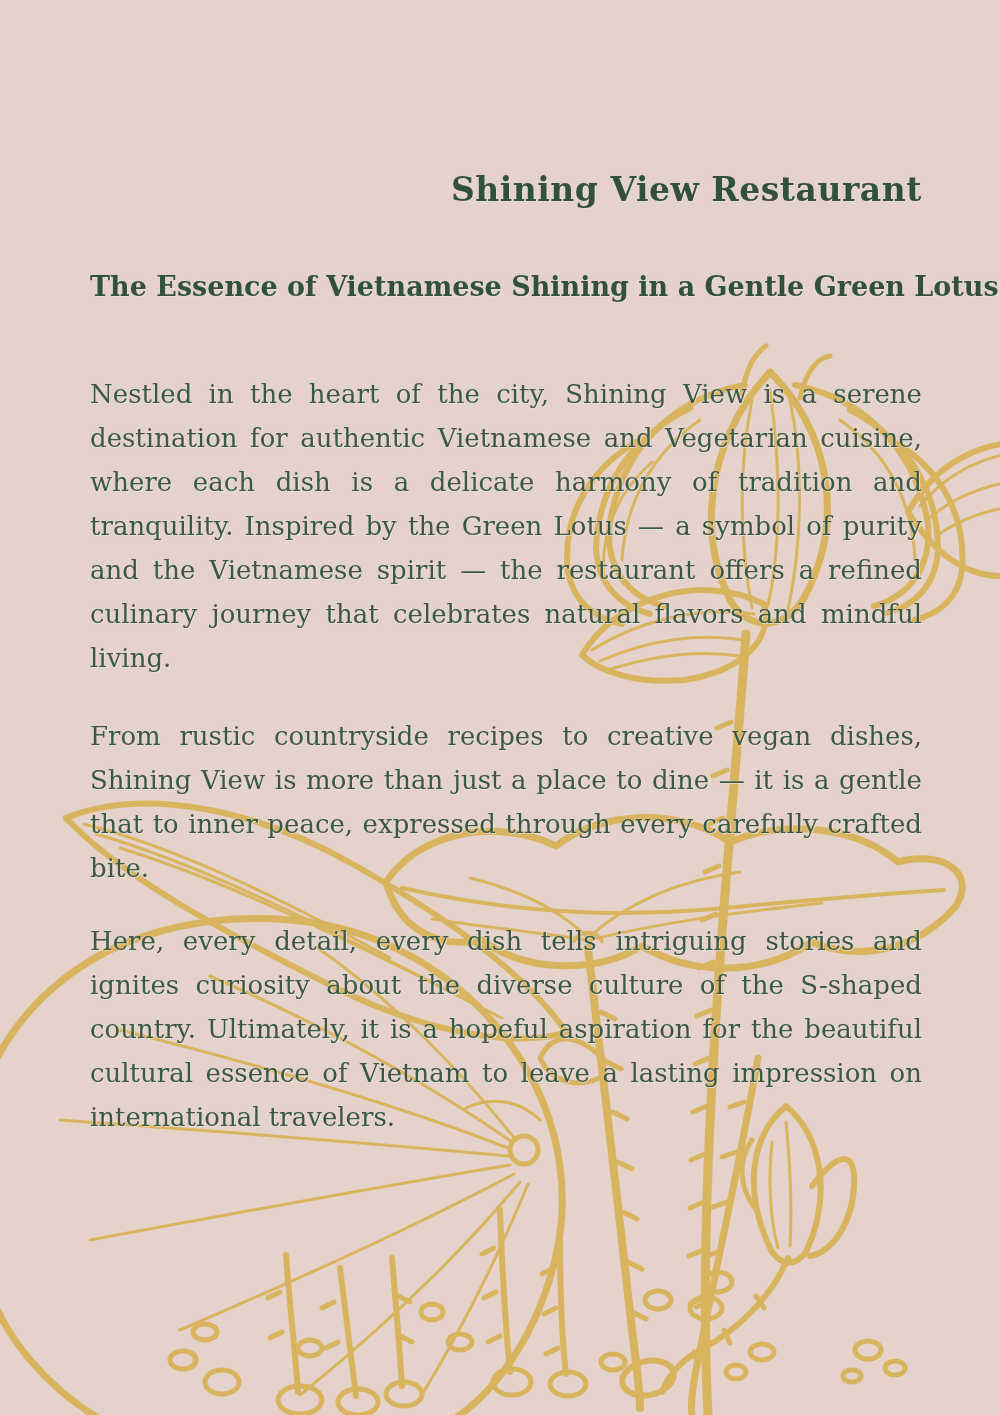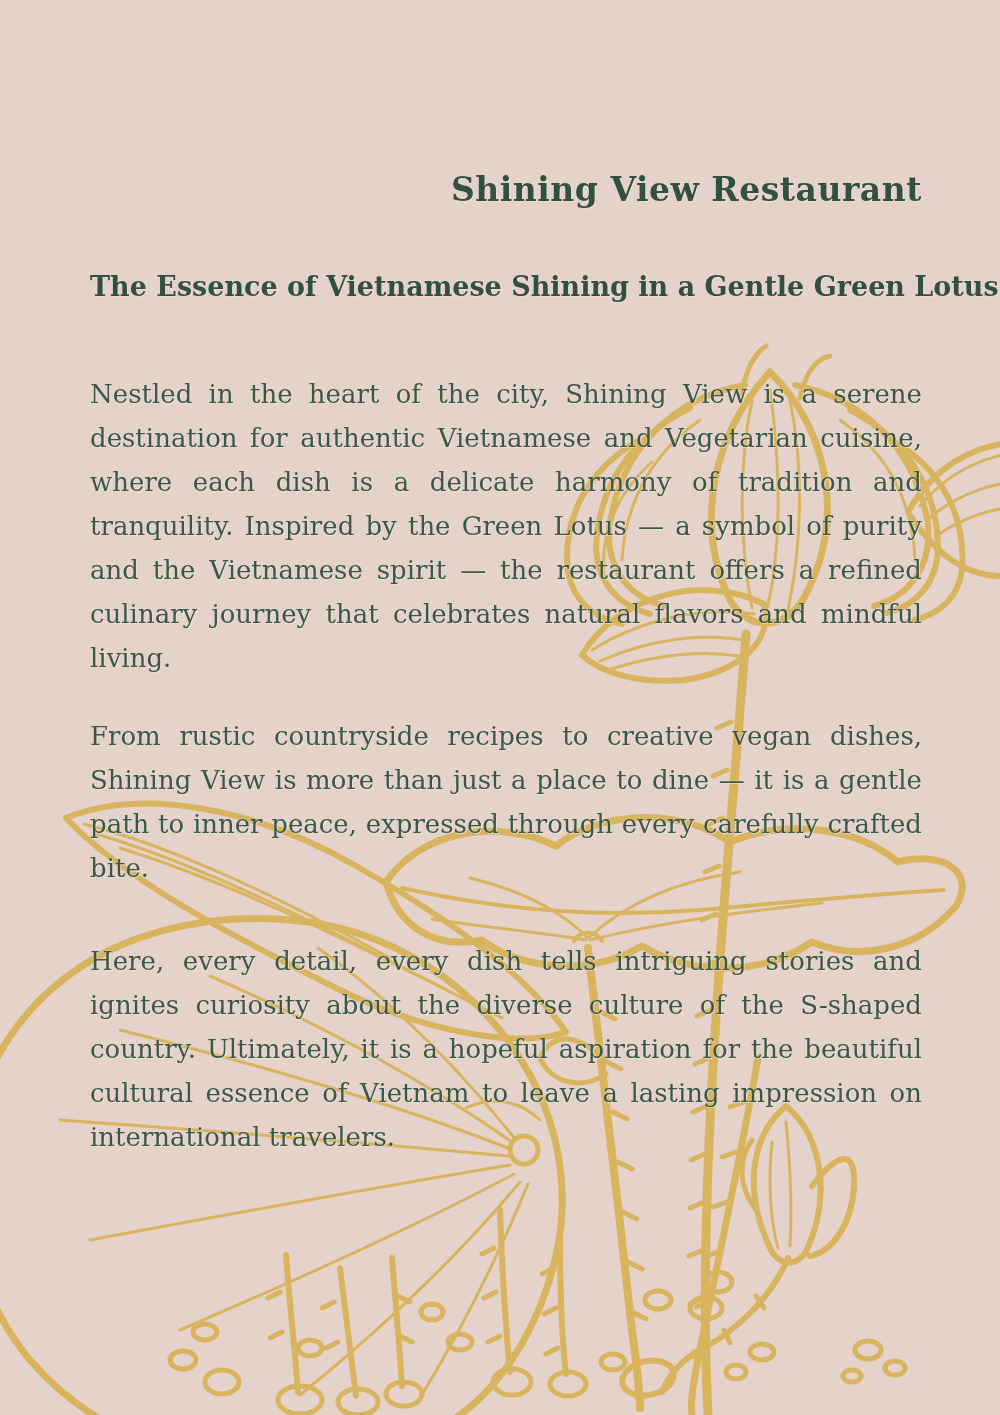--- a/index.html
+++ b/index.html
@@ -41,21 +41,21 @@
     white-space:nowrap;
   }
   .para{
     position:absolute;left:0;width:832px;
     font-size:26px;line-height:44px;
     text-align:justify;
     hyphens:none;
   }
   .para-1{top:341px;margin-top:31px;}
   .para-2{top:714px;}
-  .para-3{top:939px;}
+  .para-3{top:919px;}
 </style>
 </head>
 <body>
 
 <div class="page">
 
   <svg class="lotus" viewBox="0 0 1000 1415" xmlns="http://www.w3.org/2000/svg" aria-hidden="true">
     <g stroke="#D9B45F" fill="none" stroke-linecap="round" stroke-linejoin="round">
 
       <path stroke-width="7" d="M770 372 C826 428 848 516 804 598 C786 630 748 632 730 600 C692 520 716 430 770 372 Z"></path>
@@ -166,17 +166,17 @@
     </g>
   </svg>
 
   <div class="content">
     <h1 class="title">Shining View Restaurant</h1>
 
     <h2 class="subtitle">The Essence of Vietnamese Shining in a Gentle Green Lotus</h2>
 
     <p class="para para-1">Nestled in the heart of the city, Shining View is a serene destination for authentic Vietnamese and Vegetarian cuisine, where each dish is a delicate harmony of tradition and tranquility. Inspired by the Green Lotus — a symbol of purity and the Vietnamese spirit — the restaurant offers a refined culinary journey that celebrates natural flavors and mindful living.</p>
 
-    <p class="para para-2">From rustic countryside recipes to creative vegan dishes, Shining View is more than just a place to dine — it is a gentle path to inner peace, expressed through every carefully crafted bite.</p>
+    <p class="para para-2">From rustic countryside recipes to creative vegan dishes, Shining View is more than just a place to dine — it is a gentle that to inner peace, expressed through every carefully crafted bite.</p>
 
     <p class="para para-3">Here, every detail, every dish tells intriguing stories and ignites curiosity about the diverse culture of the S-shaped country. Ultimately, it is a hopeful aspiration for the beautiful cultural essence of Vietnam to leave a lasting impression on international travelers.</p>
   </div>
 </div>
 
 </body></html>

